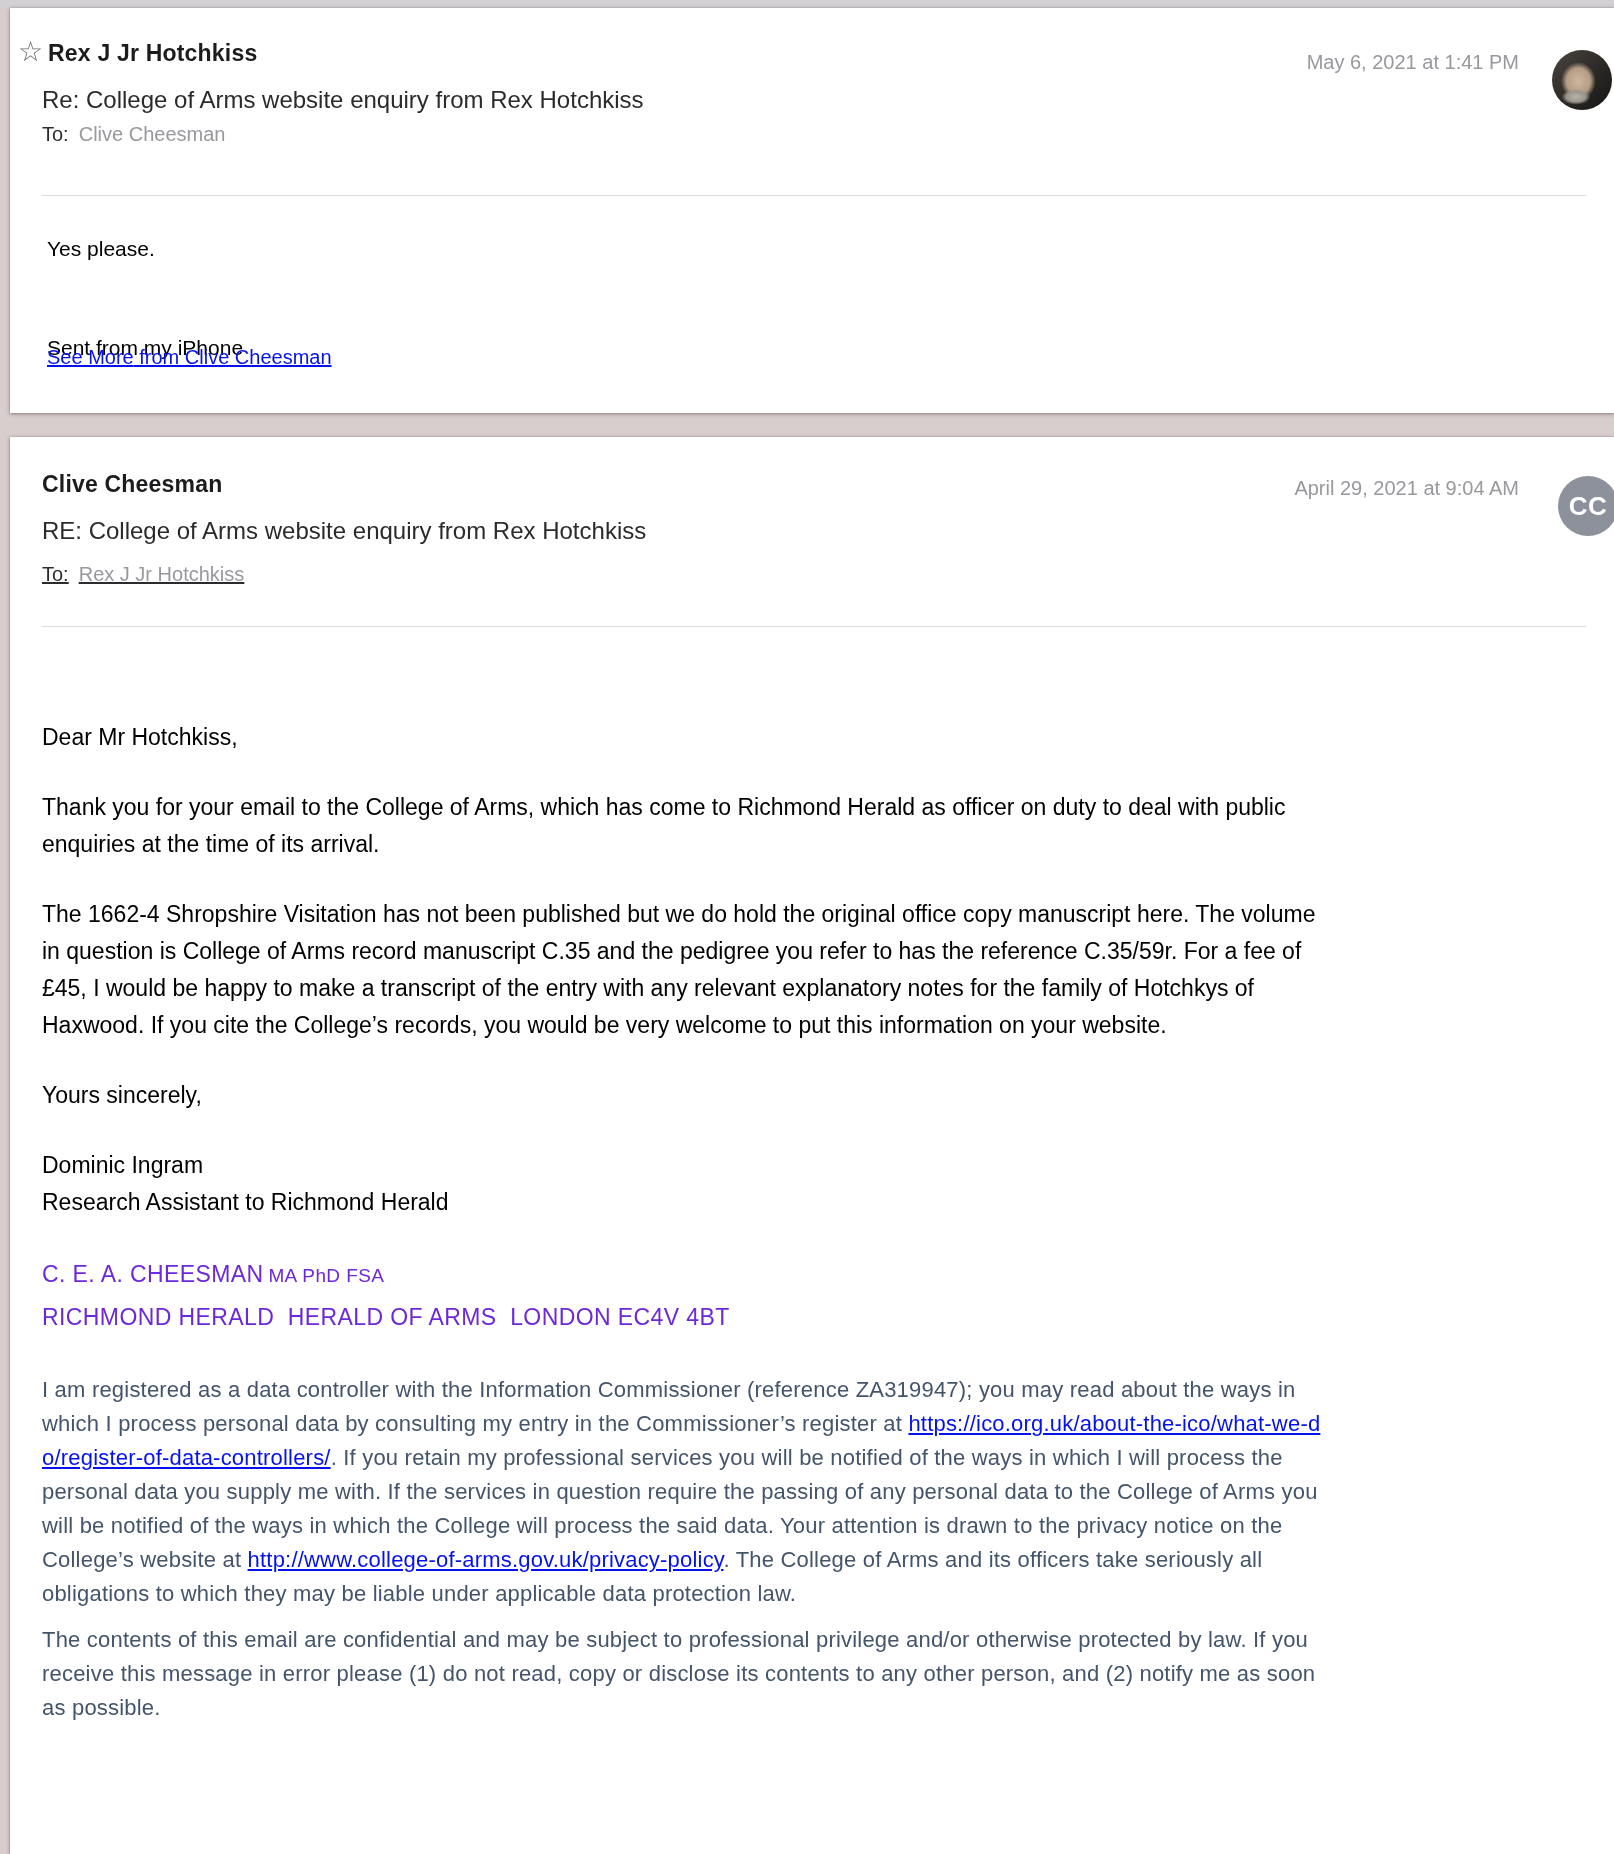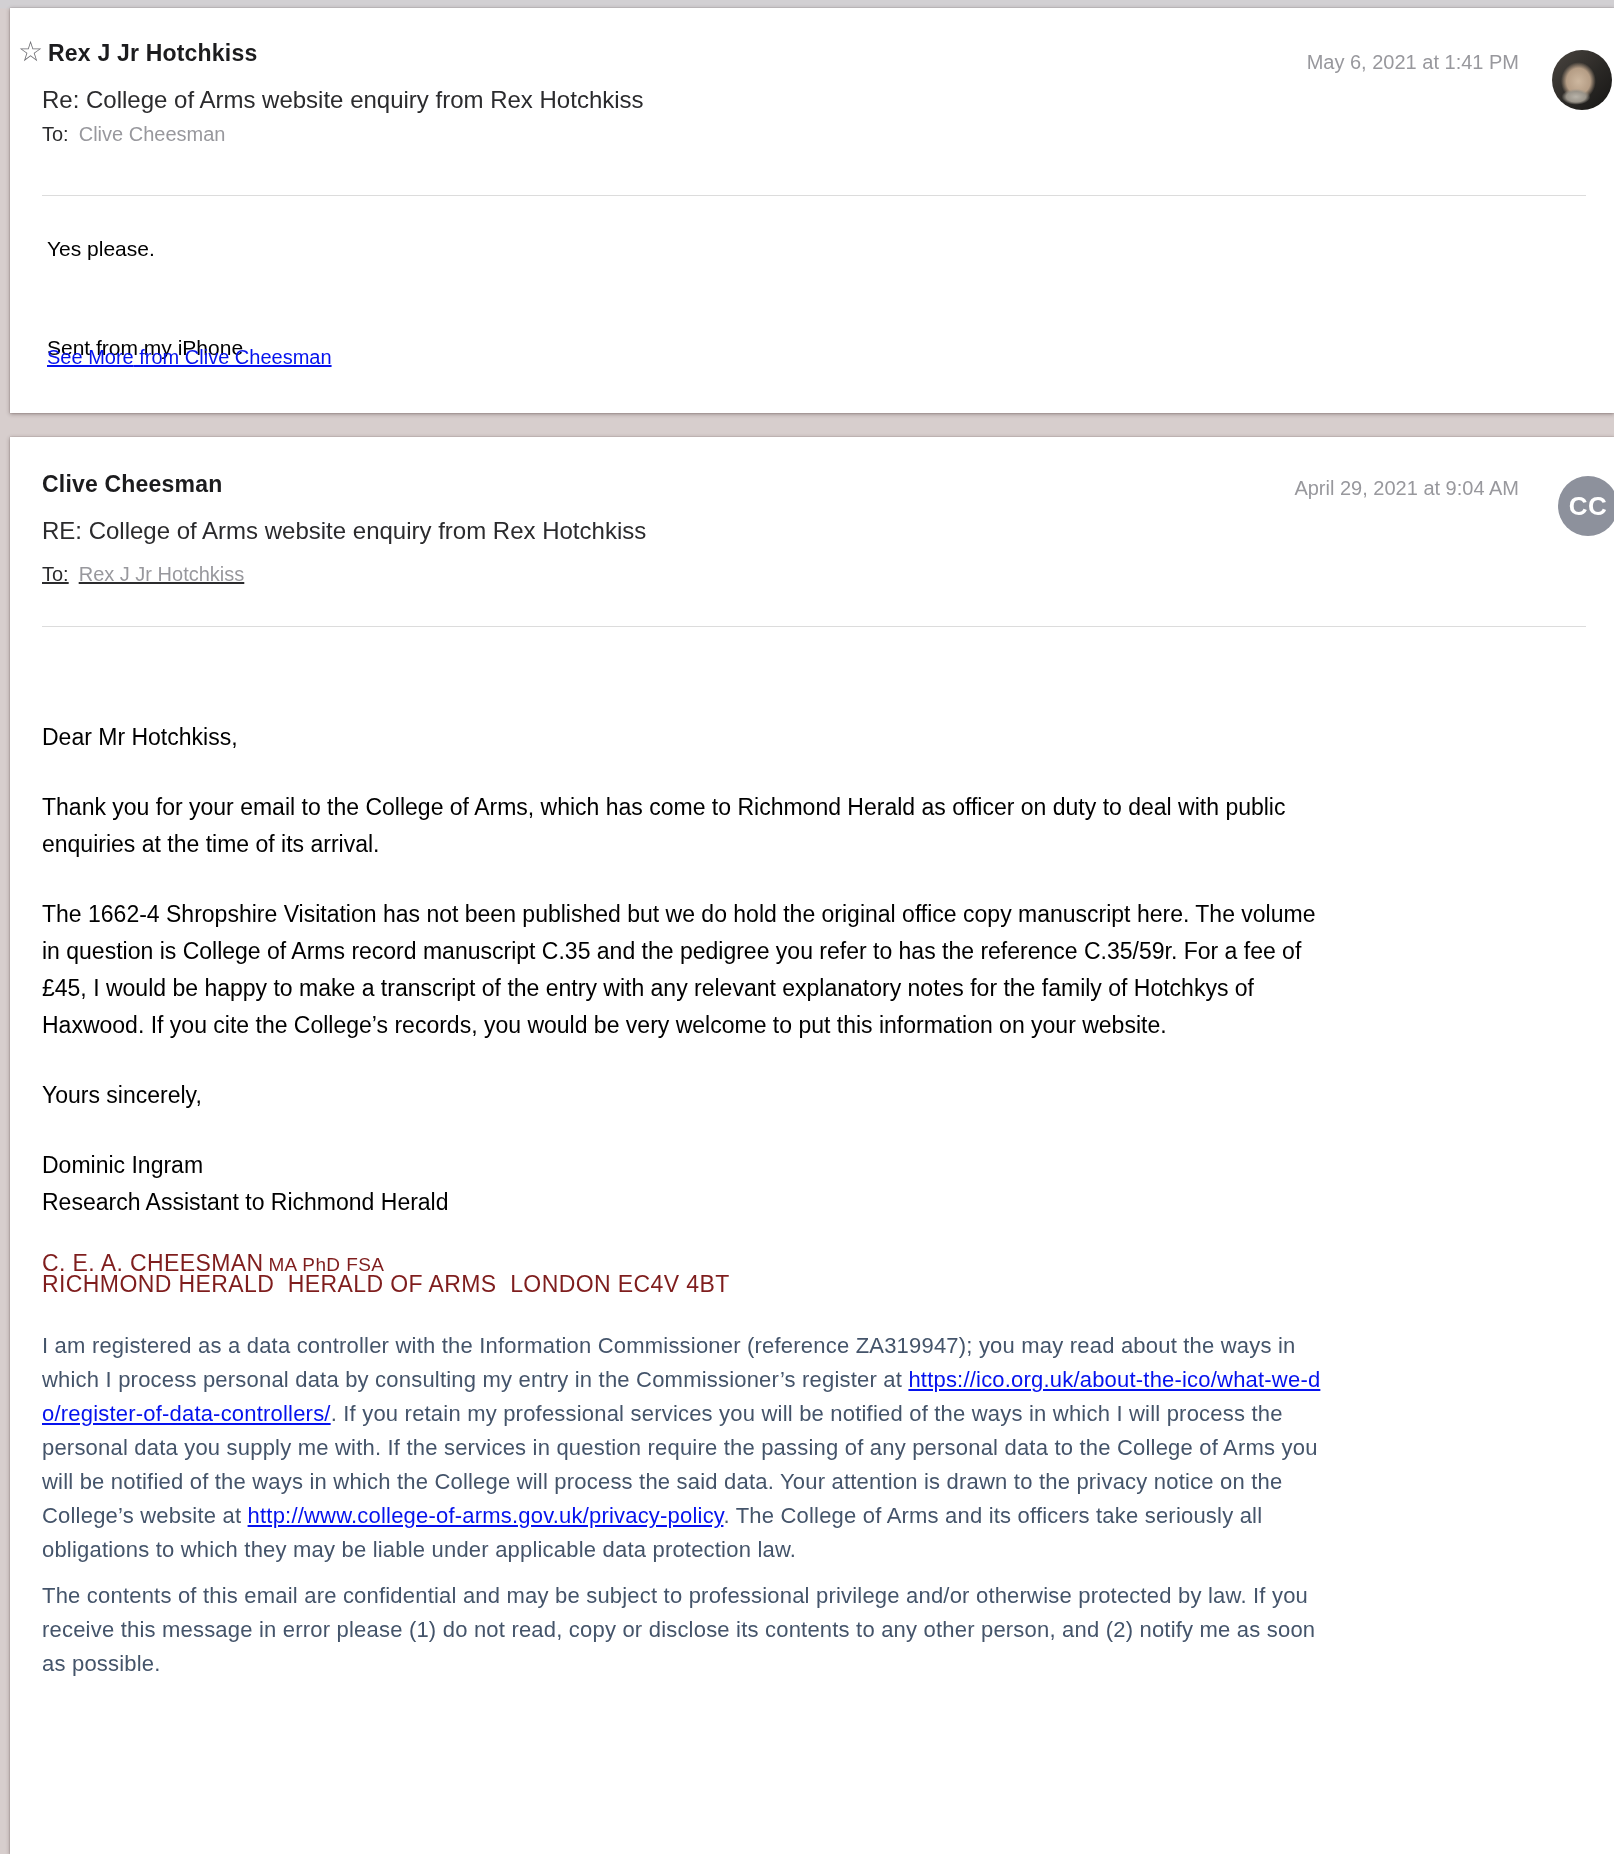--- a/index.html
+++ b/index.html
@@ -53,21 +53,21 @@
   .b1.l1{top:229px;}
   .b1.l2{top:282px;margin-top:46px;}
   .seemore{position:absolute;left:37px;top:338px;font-size:20px;color:#0512ee;text-decoration:underline;cursor:pointer;}
   .seemore b{font-weight:400;margin-top:16px;}
 
   
   .body2{position:absolute;left:32px;top:271px;width:1285px;}
   .body2 p{margin:33px 0 0 0;}
   .body2 p:first-child{margin-top:11px;}
   .bp{font-size:23px;line-height:37px;color:#000000;}
-  .sig{color:#7f1d1d;line-height:18px;letter-spacing:.4px;}
+  .sig{color:#6d28d9;line-height:40px;letter-spacing:.4px;}
   .sig .sig-name{font-size:23px;}
   .sig .sig-cred{font-size:19px;}
   .sig .sig-addr{font-size:23px;white-space:pre-wrap;}
   .maillinks{font-size:23px;line-height:32px;letter-spacing:.3px;}
   .maillinks a, .legal a{color:#0512ee;text-decoration:underline;cursor:pointer;word-break:break-all;}
   .legal{font-size:22px;line-height:34px;color:#44546a;letter-spacing:.2px;margin-top:30px;}
   .legal.legal2{margin-top:12px;}
 </style>
 </head>
 <body>

